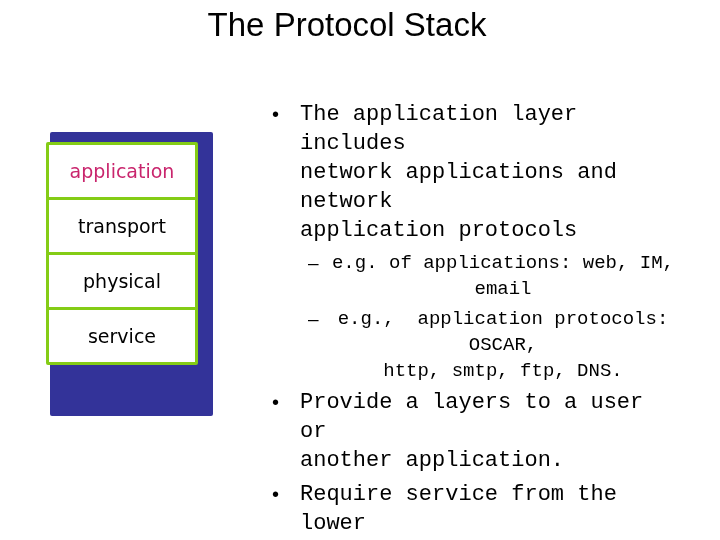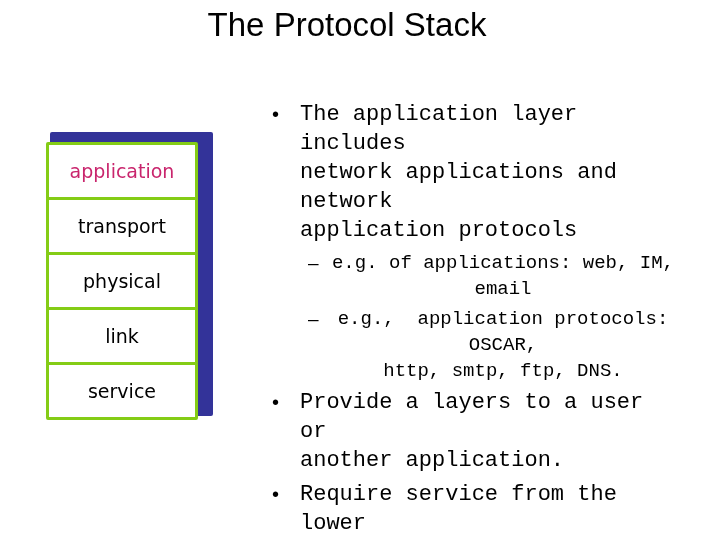--- a/index.html
+++ b/index.html
@@ -102,21 +102,20 @@
 <div class="slide">
 
   <h1 class="title">The Protocol Stack</h1>
 
   <div>
     <div class="stack-shadow"></div>
     <div class="layers">
       <div class="layer highlight">application</div>
       <div class="layer">transport</div>
       <div class="layer">physical</div>
-      <div class="layer">link</div>
       <div class="layer">service</div>
     </div>
   </div>
 
   <div class="bullets">
 
     <div class="item item-l1">
       <span class="marker">•</span>
       <span class="b-text">The application layer includes
 network applications and network

